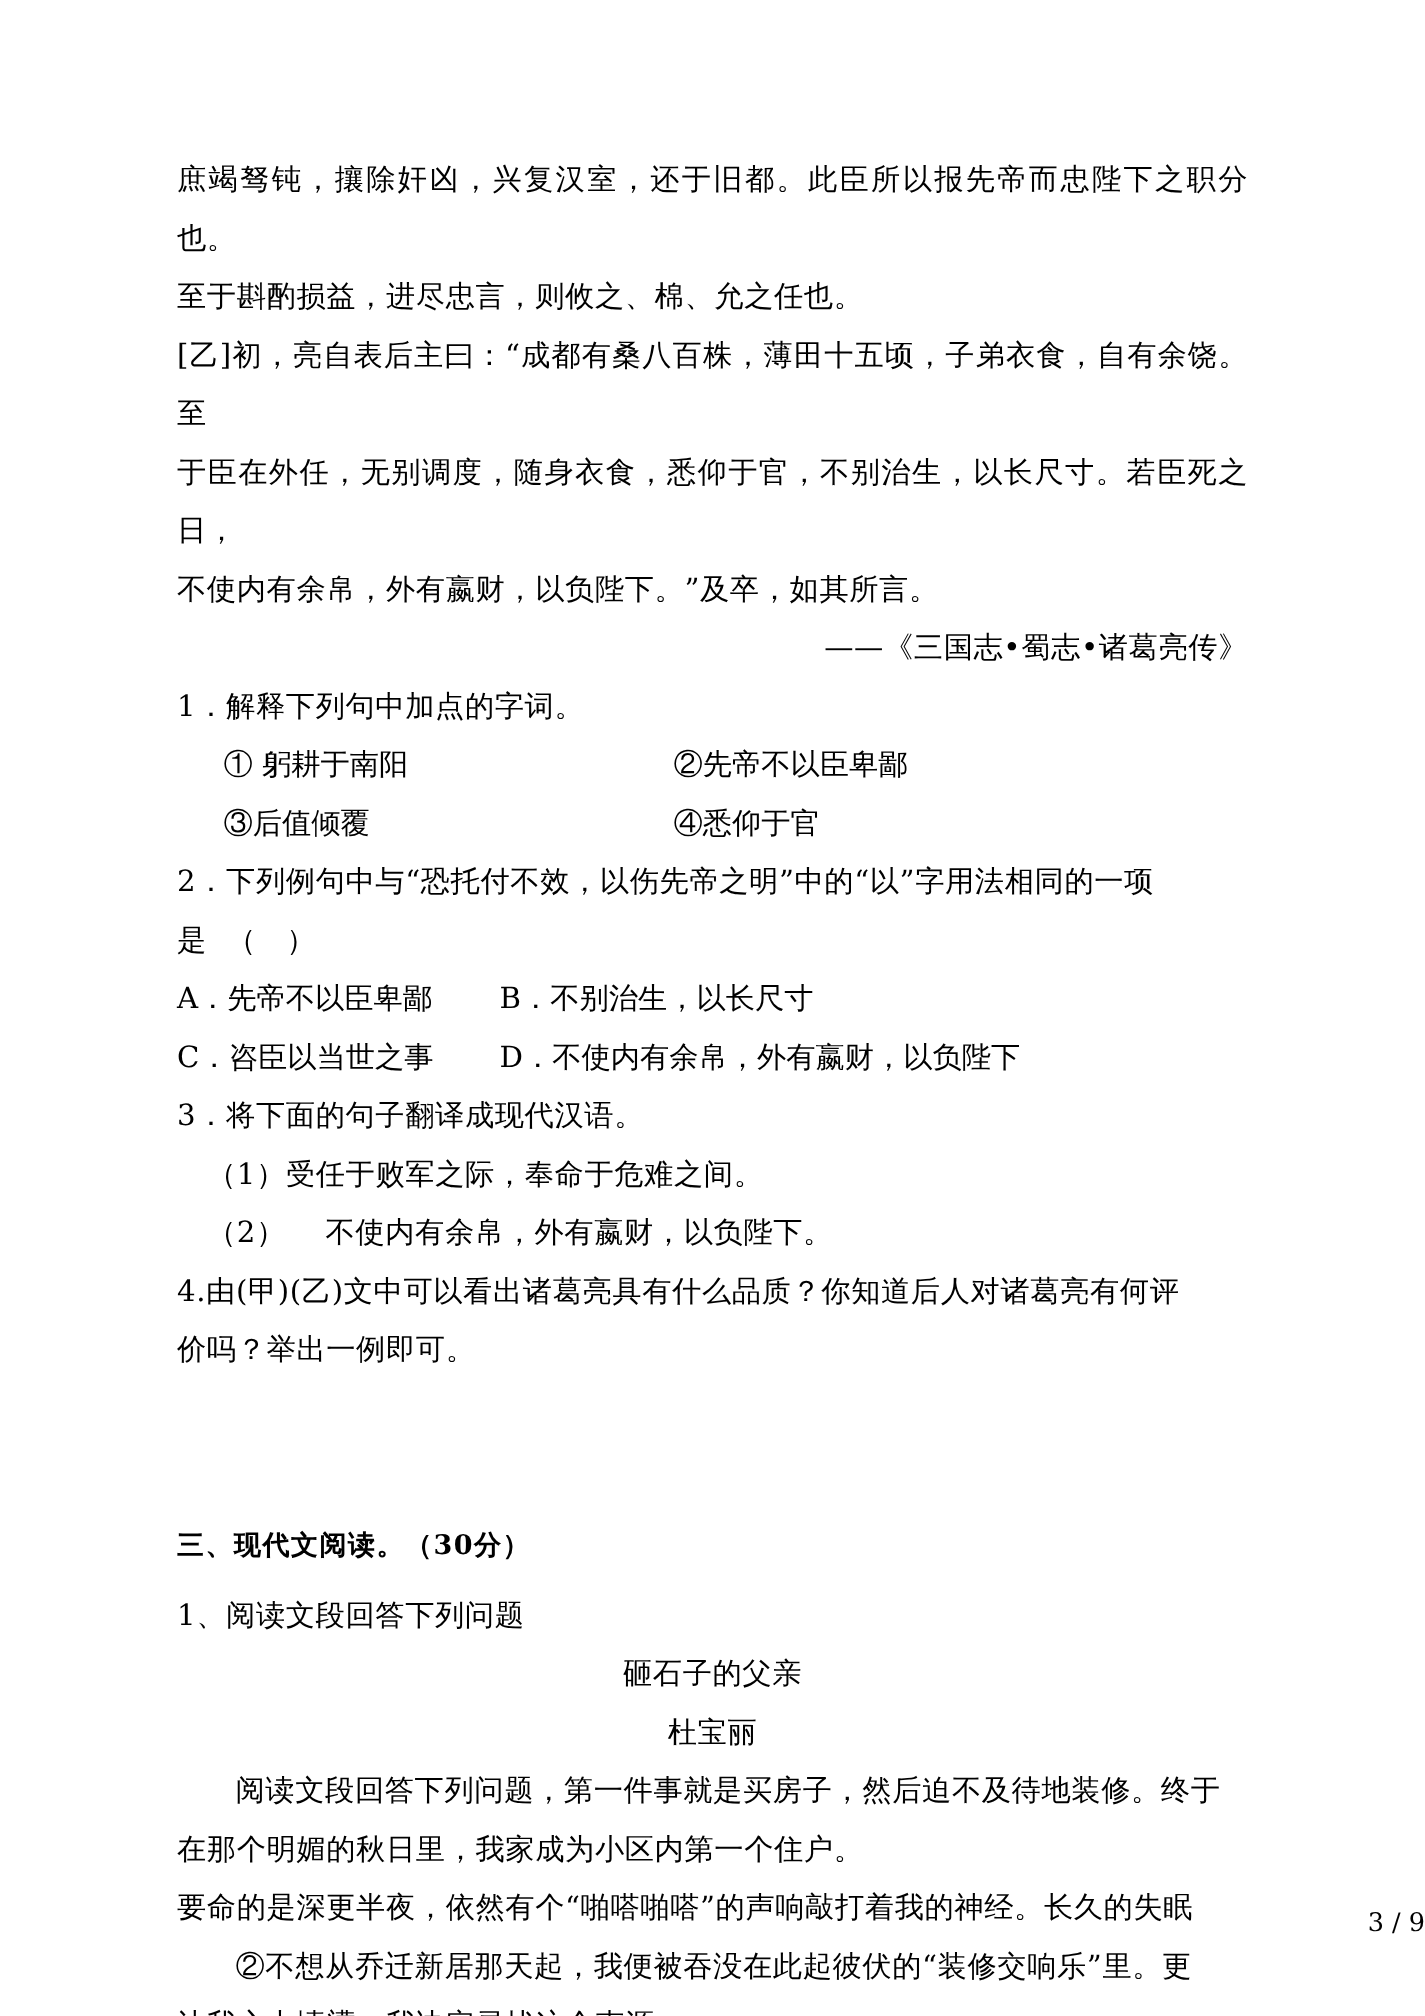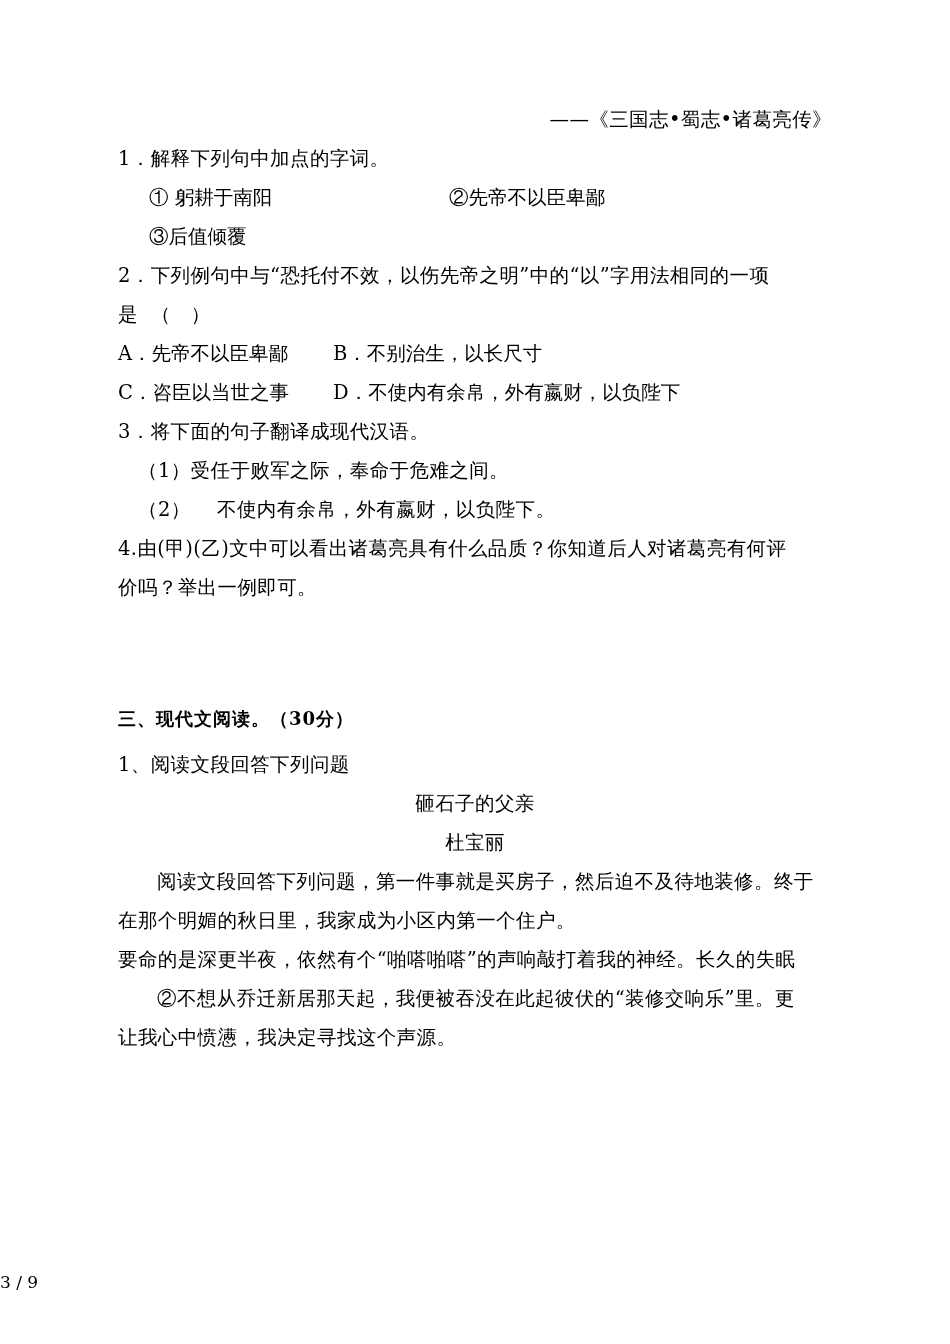--- a/index.html
+++ b/index.html
@@ -54,41 +54,49 @@
     letter-spacing: 1px;
   }
   .spacer-lg { height: 50px; }
   .small-ind { padding-left: 39px; }
   .mid-ind { padding-left: 20px; }
   .pager {
     position: absolute;
     bottom: 52px;
     left: 0;
     width: 950px;
-    text-align: left;
+    text-align: right;
     font-size: 17px;
     font-family: "DejaVu Serif", "Liberation Serif", serif;
   }
 </style>
 </head>
 <body>
 
 <div class="page">
 
+  <div>
+    <div class="line just">庶竭驽钝，攘除奸凶，兴复汉室，还于旧都。此臣所以报先帝而忠陛下之职分也。</div>
+    <div class="line just">至于斟酌损益，进尽忠言，则攸之、棉、允之任也。</div>
+    <div class="line just">[乙]初，亮自表后主曰：“成都有桑八百株，薄田十五顷，子弟衣食，自有余饶。至</div>
+    <div class="line just">于臣在外任，无别调度，随身衣食，悉仰于官，不别治生，以长尺寸。若臣死之日，</div>
+    <div class="line just">不使内有余帛，外有嬴财，以负陛下。”及卒，如其所言。</div>
+  </div>
 
   <div class="line right">——《三国志•蜀志•诸葛亮传》</div>
 
   <div>
     <div class="line"><span>1．</span><span>解释下列句中加点的字词。</span></div>
     <div class="qrow">
       <div class="c1">① 躬耕于南阳</div>
       <div class="c2">②先帝不以臣卑鄙</div>
     </div>
     <div class="qrow">
       <div class="c1">③后值倾覆</div>
+      <div class="c2">④悉仰于官</div>
     </div>
   </div>
 
   <div>
     <div class="line just"><span>2．</span><span>下列例句中与“恐托付不效，以伤先帝之明”中的“以”字用法相同的一项</span></div>
     <div class="line">是  （   ）</div>
     <div class="opt-row">
       <div class="oa">A．先帝不以臣卑鄙</div>
       <div class="ob">B．不别治生，以长尺寸</div>
     </div>

